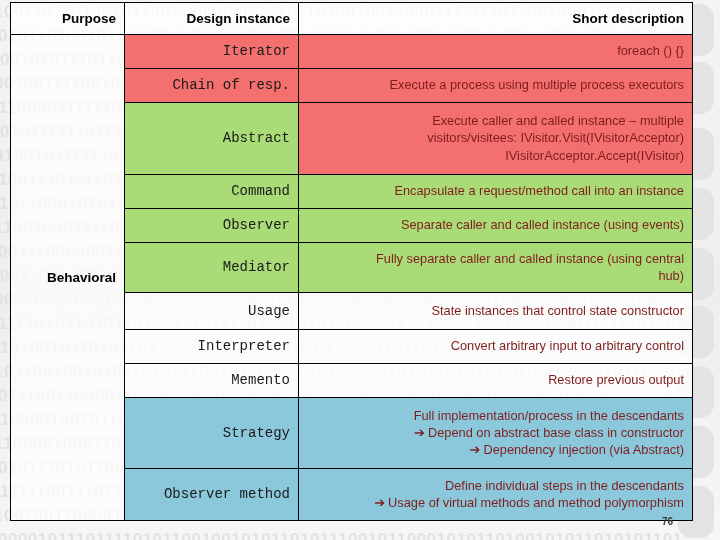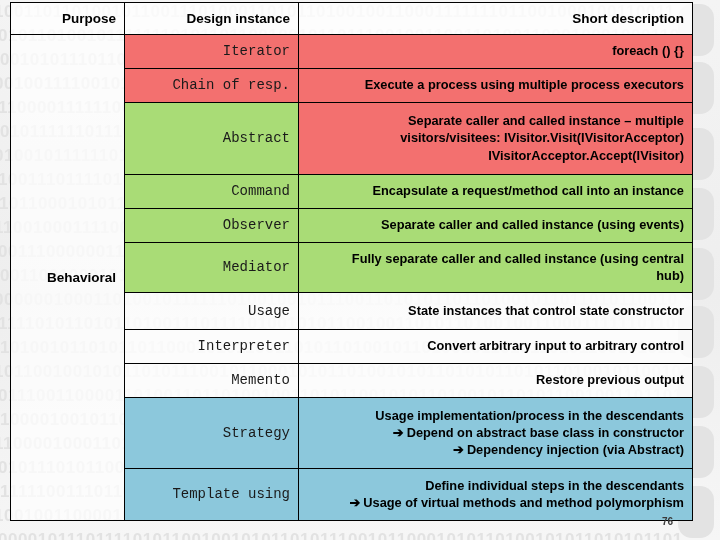--- a/index.html
+++ b/index.html
@@ -90,23 +90,23 @@
   }
   .pattern-cell {
     font-family: "Liberation Mono", monospace;
     font-size: 14px;
     color: #1a1a1a;
     vertical-align: top;
     padding-top: 7px;
   }
   .desc-cell {
     font-family: "Liberation Sans", sans-serif;
-    font-weight: bold;
+    font-weight: normal;
     font-size: 12.8px;
-    color: #000000;
+    color: #7f1d1d;
     line-height: 1.33;
     vertical-align: top;
     padding-top: 7px;
   }
   
   .fill-red   { background: #f3706f; }
   .fill-green { background: #a9dc76; }
   .fill-blue  { background: #8cc8dc; }
   .fill-none  { background: rgba(255,255,255,0.78); }
 
@@ -164,21 +164,21 @@
       </tr>
       <tr style="height: 34px;">
         <td class="pattern-cell fill-red">Chain of resp.</td>
         <td class="desc-cell fill-red">
           <span class="arrow-line">Execute a process using multiple process executors</span>
         </td>
       </tr>
       <tr style="height: 72px;">
         <td class="pattern-cell fill-green">Abstract</td>
         <td class="desc-cell fill-red">
-          <span class="arrow-line">Separate caller and called instance – multiple</span>
+          <span class="arrow-line">Execute caller and called instance – multiple</span>
           <span class="arrow-line">visitors/visitees: IVisitor.Visit(IVisitorAcceptor)</span>
           <span class="arrow-line">IVisitorAcceptor.Accept(IVisitor)</span>
         </td>
       </tr>
       <tr style="height: 34px;">
         <td class="pattern-cell fill-green">Command</td>
         <td class="desc-cell fill-green">
           <span class="arrow-line">Encapsulate a request/method call into an instance</span>
         </td>
       </tr>
@@ -209,27 +209,27 @@
       </tr>
       <tr style="height: 34px;">
         <td class="pattern-cell fill-none">Memento</td>
         <td class="desc-cell fill-none">
           <span class="arrow-line">Restore previous output</span>
         </td>
       </tr>
       <tr style="height: 71px;">
         <td class="pattern-cell fill-blue">Strategy</td>
         <td class="desc-cell fill-blue">
-          <span class="arrow-line">Usage implementation/process in the descendants</span>
+          <span class="arrow-line">Full implementation/process in the descendants</span>
           <span class="arrow-line"><span class="arrow-glyph">➔</span>Depend on abstract base class in constructor</span>
           <span class="arrow-line"><span class="arrow-glyph">➔</span>Dependency injection (via Abstract)</span>
         </td>
       </tr>
       <tr style="height: 52px;">
-        <td class="pattern-cell fill-blue">Template using</td>
+        <td class="pattern-cell fill-blue">Observer method</td>
         <td class="desc-cell fill-blue">
           <span class="arrow-line">Define individual steps in the descendants</span>
           <span class="arrow-line"><span class="arrow-glyph">➔</span>Usage of virtual methods and method polymorphism</span>
         </td>
       </tr>
     </tbody>
 </table>
 
 <div id="page-number">76</div>
 

